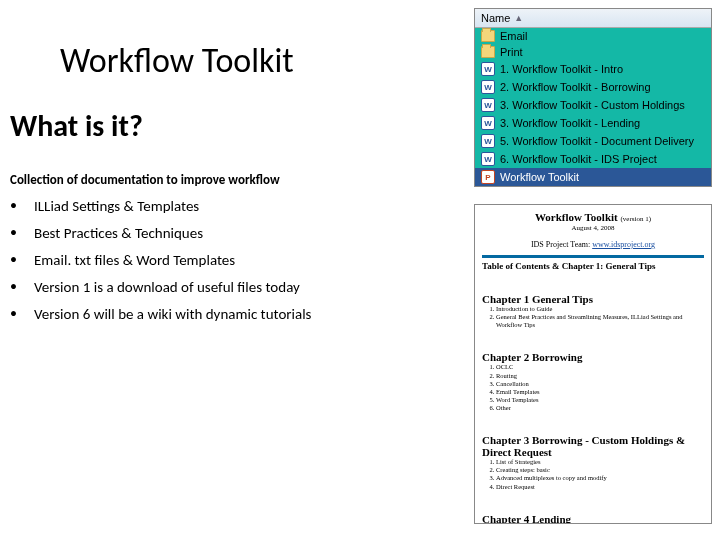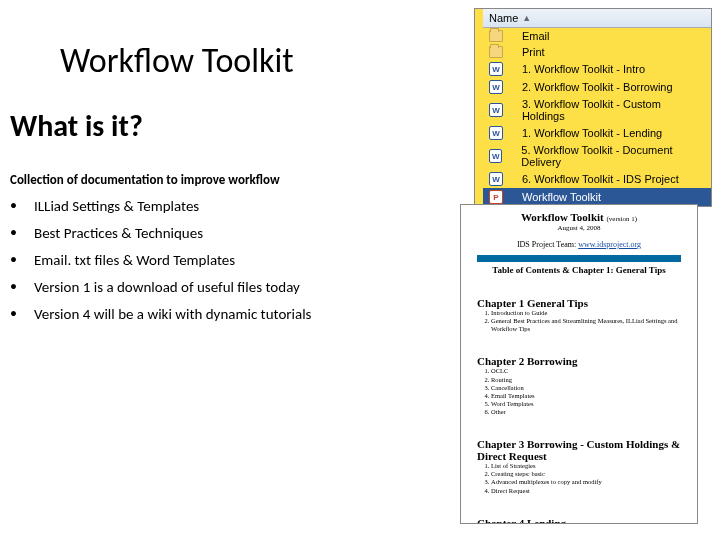--- a/index.html
+++ b/index.html
@@ -6,36 +6,36 @@
   html, body { width: 720px; height: 540px; font-family: Calibri, Arial, sans-serif; background: #fff; color: #000; }
   .slide { width: 720px; height: 540px; position: relative; }
   .left { position: absolute; left: 10px; top: 40px; width: 450px; }
   .title { font-size: 34px; font-weight: 400; margin-left: 50px; margin-bottom: 26px; }
   .heading { font-size: 30px; font-weight: 700; margin-bottom: 28px; }
   .subtitle { font-size: 13px; font-weight: 700; margin-bottom: 10px; }
   ul.bullets { list-style: none; padding: 0; }
   ul.bullets li { display: flex; align-items: flex-start; margin: 9px 0; }
   ul.bullets li .dot { width: 24px; font-size: 14px; }
   ul.bullets li .txt { font-size: 15px; }
-  .filepane { position: absolute; right: 8px; top: 8px; width: 238px; border: 1px solid #888; background: #fde047; font-family: Tahoma, Arial, sans-serif; font-size: 11px; padding-left: 8px; }
+  .filepane { position: absolute; right: 8px; top: 8px; width: 238px; border: 1px solid #888; background: #14b8a6; font-family: Tahoma, Arial, sans-serif; font-size: 11px; }
   .filepane .hdr { background: linear-gradient(#eef3f8,#d8e5f2); border-bottom: 1px solid #aaa; padding: 3px 6px; display:flex; align-items:center; gap:4px; }
   .filepane .hdr .tri { font-size: 9px; color:#667; }
-  .filepane .row { display: flex; align-items: center; gap: 19px; padding: 2px 6px; }
+  .filepane .row { display: flex; align-items: center; gap: 5px; padding: 2px 6px; }
   .filepane .row.sel { background: #2b5797; color: #fff; }
   .ico-folder { width:14px; height:12px; background:#f5d67b; border:1px solid #caa84a; border-radius:1px; display:inline-block; position:relative; }
   .ico-folder::before { content:""; position:absolute; top:-3px; left:0; width:7px; height:3px; background:#f5d67b; border:1px solid #caa84a; border-bottom:none; border-radius:1px 1px 0 0;}
   .ico-word { width:14px; height:14px; display:inline-block; border:1px solid #2b579a; border-radius:2px; background:#fff; position:relative; font-size:8px; color:#2b579a; font-weight:bold; line-height:13px; text-align:center; }
   .ico-ppt { width:14px; height:14px; display:inline-block; border:1px solid #c44423; border-radius:2px; background:#fff; position:relative; font-size:8px; color:#c44423; font-weight:bold; line-height:13px; text-align:center; }
-  .docpane { position: absolute; right: 22px; top: 204px; width: 238px; height: 320px; border: 1px solid #888; background:#fff; padding: 6px 16px; font-family: "Times New Roman", serif; font-size: 7px; overflow:hidden; }
+  .docpane { position: absolute; right: 8px; top: 204px; width: 238px; height: 320px; border: 1px solid #888; background:#fff; padding: 6px 7px; font-family: "Times New Roman", serif; font-size: 7px; overflow:hidden; }
   .docpane .dtitle { text-align:center; font-weight:bold; font-size: 11px; }
   .docpane .dtitle .ver { font-weight:normal; font-size:7px; }
   .docpane .ddate { text-align:center; font-size:7px; margin-top:1px; }
   .docpane .dteam { text-align:center; font-size:8px; margin-top:8px; }
   .docpane .dteam .link { color:#1a4fa0; text-decoration:underline; }
-  .docpane .dtoc { text-align:center; font-weight:bold; font-size:9px; margin-top:6px; margin-bottom:18px; border-top:7px solid #0369a1; padding-top:3px;}
+  .docpane .dtoc { font-weight:bold; font-size:9px; margin-top:6px; margin-bottom:18px; border-top:3px solid #0369a1; padding-top:3px;}
   .docpane .chap { font-weight:bold; font-size:11px; margin-top:22px; }
   .docpane ol { margin-left: 14px; font-size:6.5px; list-style: decimal; }
   .docpane ol li { margin: 0; line-height: 1.25; }
 </style>
 </head>
 <body>
 
 <div class="slide">
   <div class="left">
     <div class="title">Workflow Toolkit</div>
@@ -53,21 +53,21 @@
         <li>
           <span class="dot">•</span>
           <span class="txt">Email. txt files &amp; Word Templates</span>
         </li>
         <li>
           <span class="dot">•</span>
           <span class="txt">Version 1 is a download of useful files today</span>
         </li>
         <li>
           <span class="dot">•</span>
-          <span class="txt">Version 4 will be a wiki with dynamic tutorials</span>
+          <span class="txt">Version 6 will be a wiki with dynamic tutorials</span>
         </li>
       </ul>
   </div>
 
   <div class="filepane">
     <div class="hdr">
       <span>Name</span>
       <span class="tri">▲</span>
     </div>
     <div id="filerows">
@@ -86,21 +86,21 @@
         <div class="row">
           <span class="ico-word">W</span>
           <span>2. Workflow Toolkit - Borrowing</span>
         </div>
         <div class="row">
           <span class="ico-word">W</span>
           <span>3. Workflow Toolkit - Custom Holdings</span>
         </div>
         <div class="row">
           <span class="ico-word">W</span>
-          <span>1. Workflow Toolkit - Lending</span>
+          <span>3. Workflow Toolkit - Lending</span>
         </div>
         <div class="row">
           <span class="ico-word">W</span>
           <span>5. Workflow Toolkit - Document Delivery</span>
         </div>
         <div class="row">
           <span class="ico-word">W</span>
           <span>6. Workflow Toolkit - IDS Project</span>
         </div>
         <div class="row sel">

